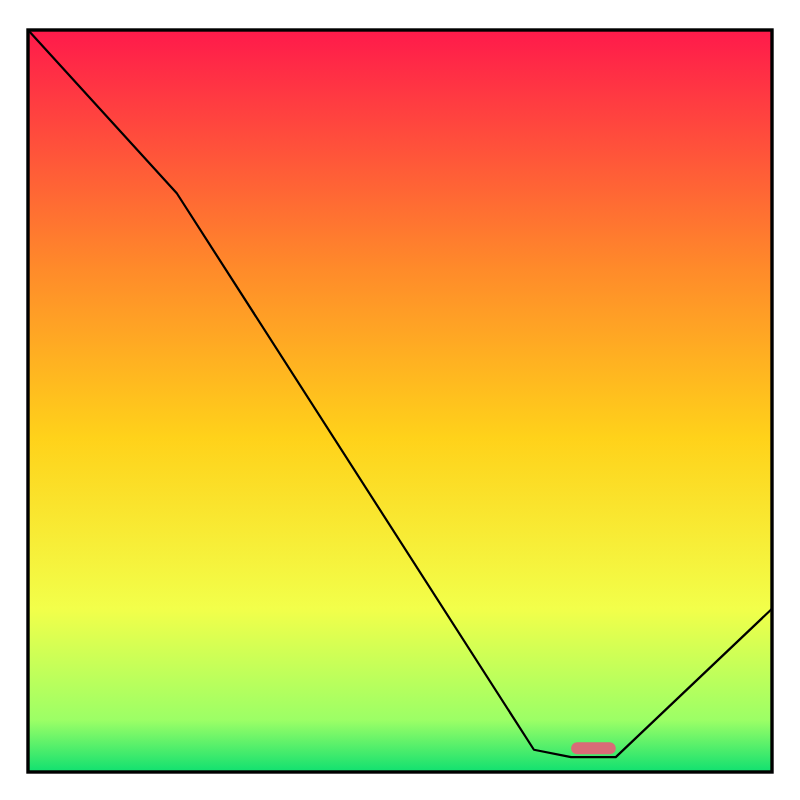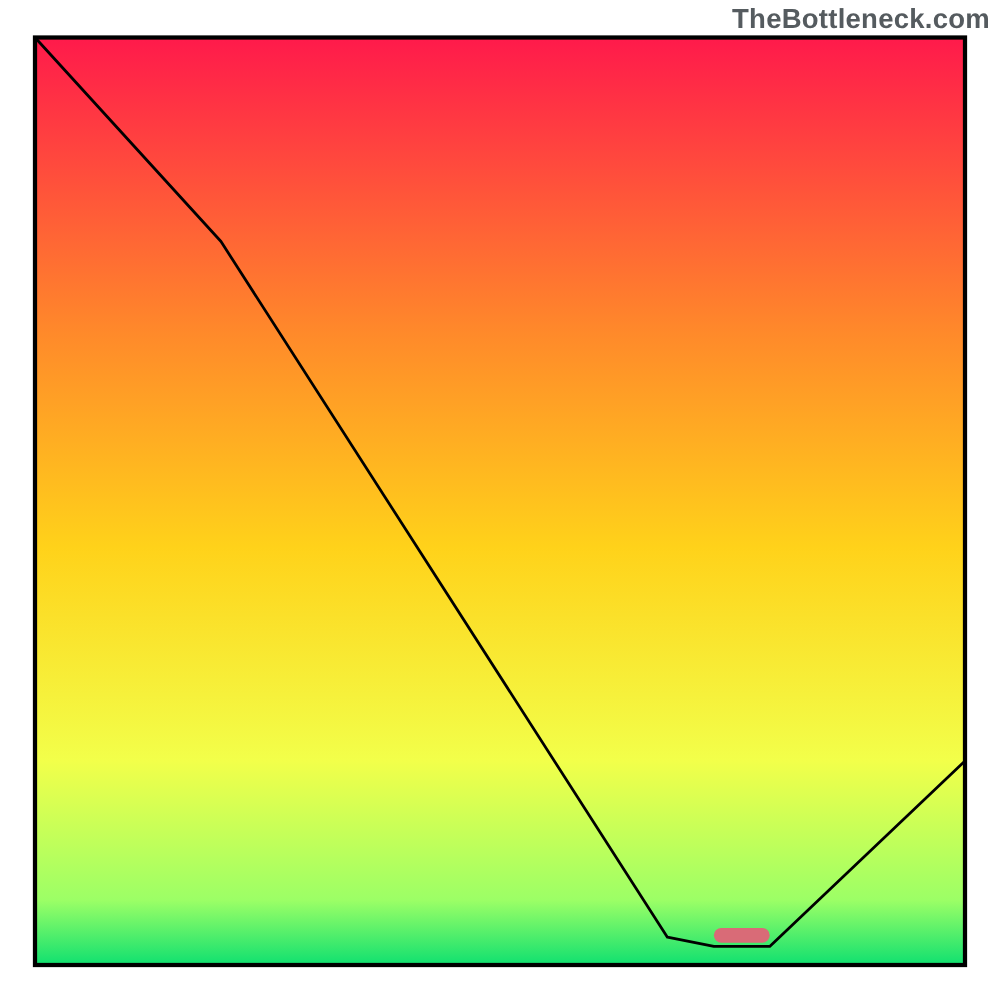--- a/index.html
+++ b/index.html
@@ -26,21 +26,20 @@
     font-weight: 700;
     color: #555b5f;
     letter-spacing: 0.2px;
   }
   svg { display: block; }
 </style>
 </head>
 <body>
 
 <div class="chart-wrap">
-  <div class="watermark">TheBottleneck.com</div>
 
   <svg id="chart-svg" width="800" height="800" viewBox="0 0 800 800">
     <defs>
       <linearGradient id="bg-grad" x1="0" y1="0" x2="0" y2="1">
         <stop id="g0" offset="0%" stop-color="#ff1a4b"></stop>
         <stop id="g1" offset="32%" stop-color="#ff8a2a"></stop>
         <stop id="g2" offset="55%" stop-color="#ffd21a"></stop>
         <stop id="g3" offset="78%" stop-color="#f2ff4a"></stop>
         <stop id="g4" offset="93%" stop-color="#9cff66"></stop>
         <stop id="g5" offset="100%" stop-color="#10e070"></stop>

